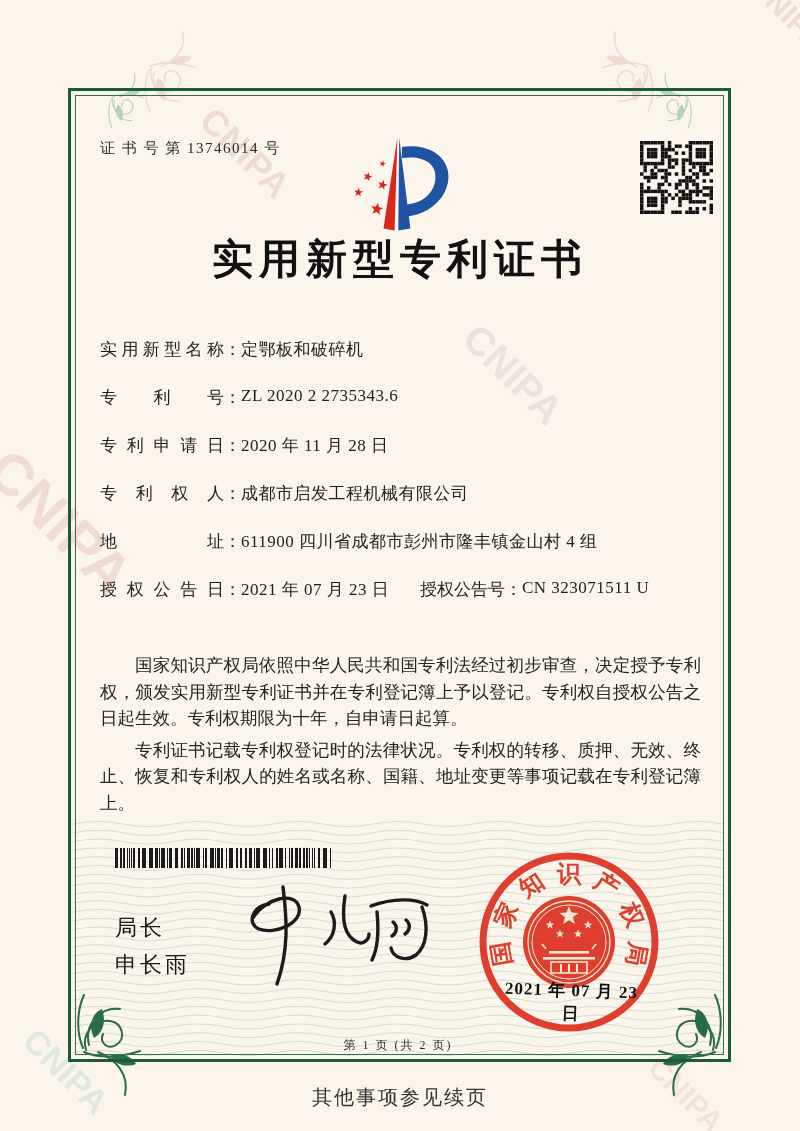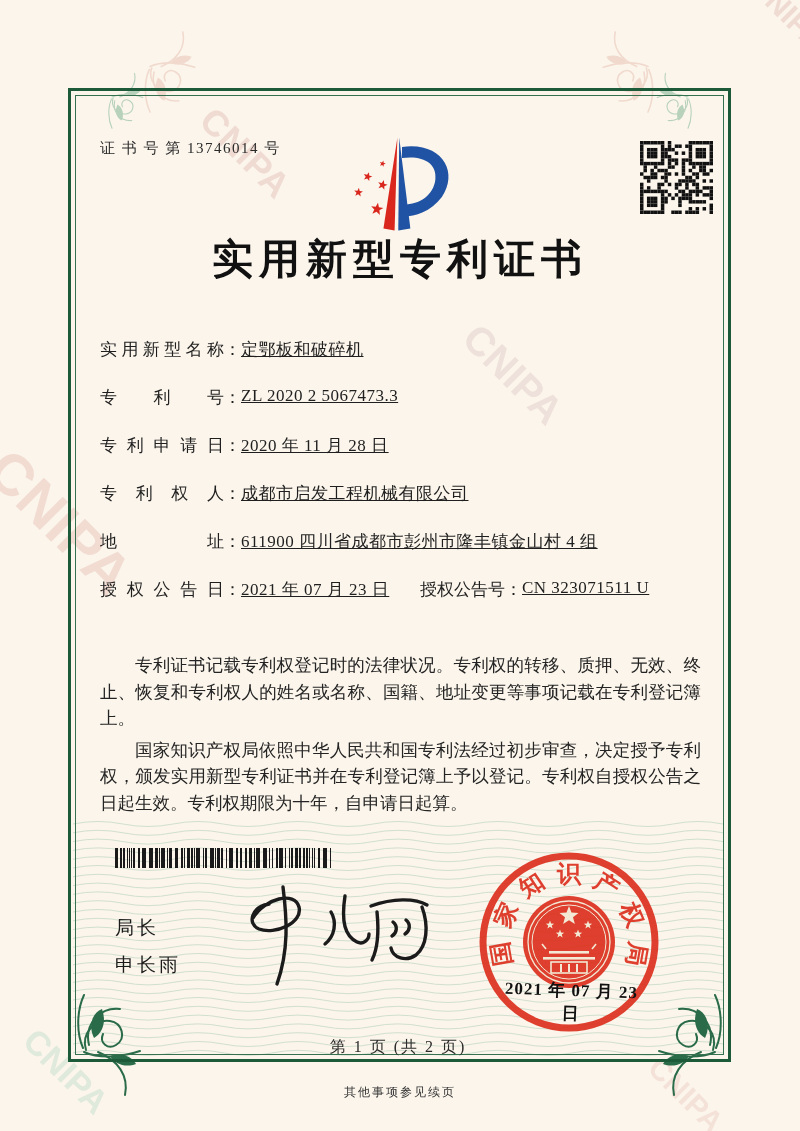--- a/index.html
+++ b/index.html
@@ -31,39 +31,39 @@
   #cert-number{left:100px;top:139px;font-size:15px;letter-spacing:1.5px;color:#2b2b2b;}
   #logo{left:337px;top:134px;}
   #qr{left:640px;top:141px;}
   #title{left:0;top:232px;width:800px;text-align:center;font-size:41px;font-weight:bold;
          letter-spacing:6px;color:#111;}
 
   #fields{left:100px;top:338px;width:602px;font-size:17px;color:#1f1f1f;}
   .frow{position:relative;height:48px;white-space:nowrap;}
   .flabel{display:inline-block;width:124px;text-align-last:justify;text-justify:inter-character;vertical-align:top;}
   .fcolon{display:inline-block;vertical-align:top;}
-  .fvalue{display:inline-block;letter-spacing:.5px;vertical-align:top;text-decoration:underline;}
+  .fvalue{display:inline-block;letter-spacing:.5px;vertical-align:top;}
   .grant-right{position:absolute;left:320px;top:0;}
 
   #body-text{left:100px;top:652px;width:601px;font-size:17.5px;line-height:26.5px;
              text-align:justify;color:#242424;}
   #body-text p{margin:0 0 5px 0;text-indent:2em;}
 
   #barcode{left:115px;top:848px;}
 
   #director{left:115px;top:909px;font-family:"Liberation Sans","DejaVu Sans",sans-serif;
-            font-size:19px;letter-spacing:3px;line-height:37px;color:#1a1a1a;}
+            font-size:22px;letter-spacing:3px;line-height:37px;color:#1a1a1a;}
   #signature{left:225px;top:876px;}
 
   #seal{left:478px;top:851px;}
   #seal-date{left:496px;top:979px;width:150px;text-align:center;font-size:17px;
              letter-spacing:1px;color:#111;transform:rotate(2deg);font-weight:bold;}
 
-  #footer-page{left:0;top:1037px;width:796px;text-align:center;font-size:16px;color:#2b2b2b;letter-spacing:2px;}
-  #continuation{left:0;top:1084px;width:800px;text-align:center;font-size:12px;color:#333;letter-spacing:2px;}
+  #footer-page{left:0;top:1037px;width:796px;text-align:center;font-size:12px;color:#2b2b2b;letter-spacing:2px;}
+  #continuation{left:0;top:1084px;width:800px;text-align:center;font-size:20px;color:#333;letter-spacing:2px;}
 </style>
 </head>
 <body>
 
 <div id="page">
 
   <div class="wm wm1">CNIPA</div>
   <div class="wm wm2">CNIPA</div>
   <div class="wm wm3">CNIPA</div>
   <div class="wm wm4">CNIPA</div>
@@ -371,21 +371,21 @@
       <rect x="20" y="20" width="1" height="1" fill="#111"></rect>
     </svg>
 
   <div id="title" class="content">实用新型专利证书</div>
 
   <div id="fields" class="content">
     <div class="frow">
       <span class="flabel">实用新型名称</span><span class="fcolon">：</span><span class="fvalue">定鄂板和破碎机</span>
     </div>
     <div class="frow">
-      <span class="flabel">专利号</span><span class="fcolon">：</span><span class="fvalue">ZL 2020 2 5067473.3</span>
+      <span class="flabel">专利号</span><span class="fcolon">：</span><span class="fvalue">ZL 2020 2 2735343.6</span>
     </div>
     <div class="frow">
       <span class="flabel">专利申请日</span><span class="fcolon">：</span><span class="fvalue">2020 年 11 月 28 日</span>
     </div>
     <div class="frow">
       <span class="flabel">专利权人</span><span class="fcolon">：</span><span class="fvalue">成都市启发工程机械有限公司</span>
     </div>
     <div class="frow">
       <span class="flabel">地址</span><span class="fcolon">：</span><span class="fvalue">611900 四川省成都市彭州市隆丰镇金山村 4 组</span>
     </div>
@@ -393,22 +393,22 @@
       <span>
         <span class="flabel">授权公告日</span><span class="fcolon">：</span><span class="fvalue">2021 年 07 月 23 日</span>
       </span>
       <span class="grant-right">
         <span>授权公告号</span><span>：</span><span class="fvalue">CN 323071511 U</span>
       </span>
     </div>
   </div>
 
   <div id="body-text" class="content">
+    <p>国家知识产权局依照中华人民共和国专利法经过初步审查，决定授予专利权，颁发实用新型专利证书并在专利登记簿上予以登记。专利权自授权公告之日起生效。专利权期限为十年，自申请日起算。</p>
     <p>专利证书记载专利权登记时的法律状况。专利权的转移、质押、无效、终止、恢复和专利权人的姓名或名称、国籍、地址变更等事项记载在专利登记簿上。</p>
-    <p>国家知识产权局依照中华人民共和国专利法经过初步审查，决定授予专利权，颁发实用新型专利证书并在专利登记簿上予以登记。专利权自授权公告之日起生效。专利权期限为十年，自申请日起算。</p>
   </div>
 
   <svg id="barcode" class="content" width="222" height="20" viewBox="0 0 222 20">
       <rect x="0" y="0" width="3" height="20" fill="#1a1a1a"></rect>
       <rect x="5" y="0" width="2" height="20" fill="#1a1a1a"></rect>
       <rect x="8" y="0" width="2" height="20" fill="#1a1a1a"></rect>
       <rect x="12" y="0" width="1" height="20" fill="#1a1a1a"></rect>
       <rect x="14" y="0" width="1" height="20" fill="#1a1a1a"></rect>
       <rect x="16" y="0" width="1" height="20" fill="#1a1a1a"></rect>
       <rect x="18" y="0" width="2" height="20" fill="#1a1a1a"></rect>

